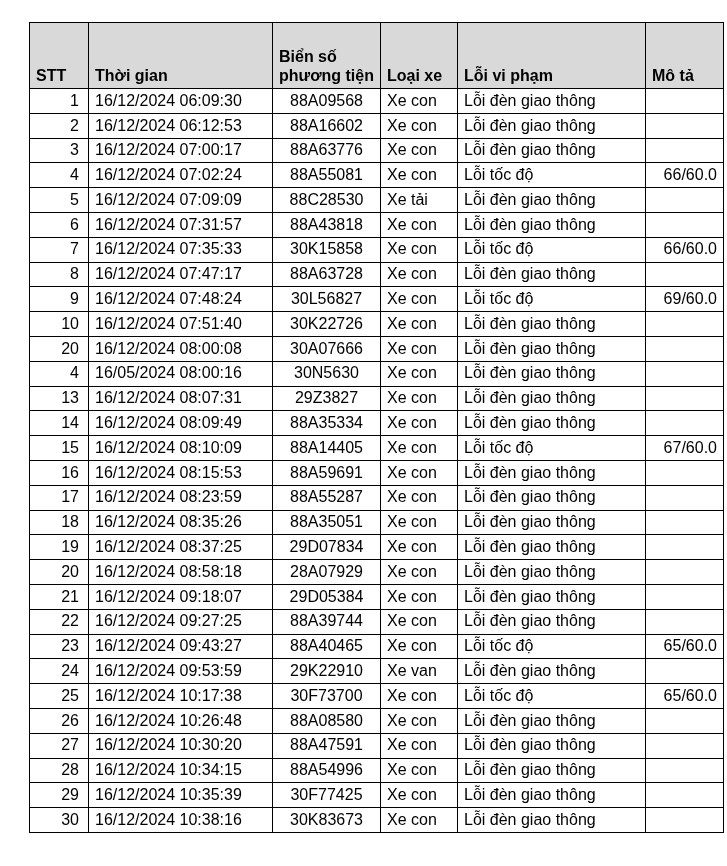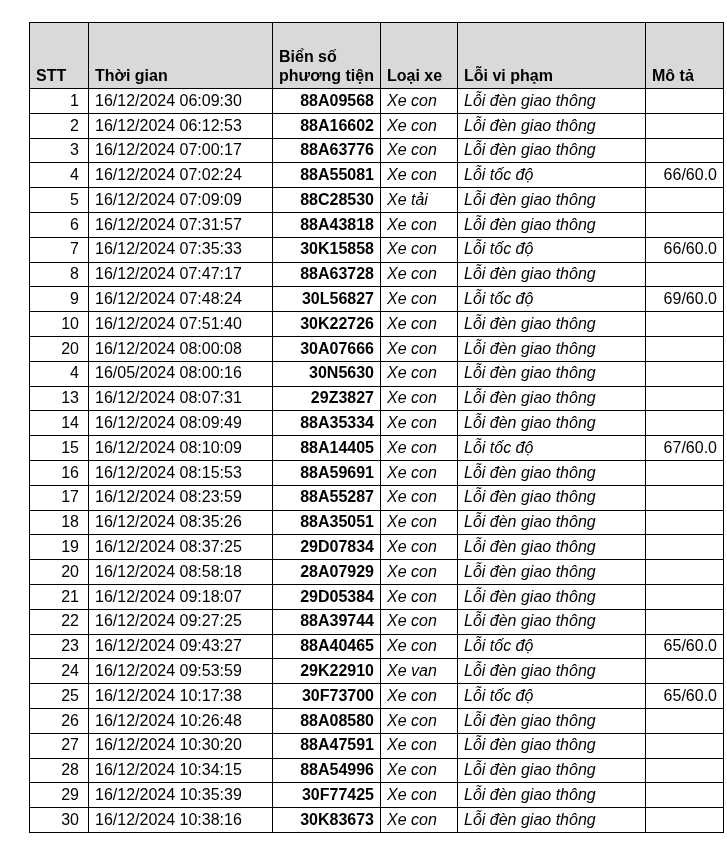--- a/index.html
+++ b/index.html
@@ -36,23 +36,23 @@
     white-space: normal;
   }
   tbody td {
     height: 24.8px;
     padding: 1px 6px;
     vertical-align: middle;
     white-space: nowrap;
   }
   .c-stt      { text-align: right; padding-right: 9px; }
   .c-time     { text-align: left; }
-  .c-plate    { text-align: right; font-weight: bold; margin-top: 37px; }
-  .c-type     { text-align: left; font-style: italic; }
-  .c-violation{ text-align: left; font-style: italic; }
+  .c-plate    { text-align: center; font-weight: normal; margin-top: 37px; }
+  .c-type     { text-align: left; }
+  .c-violation{ text-align: left; }
   .c-desc     { text-align: right; }
 </style>
 </head>
 <body>
 
 <table class="violations">
   <colgroup>
     <col style="width:59px">
     <col style="width:184px">
     <col style="width:108px">

